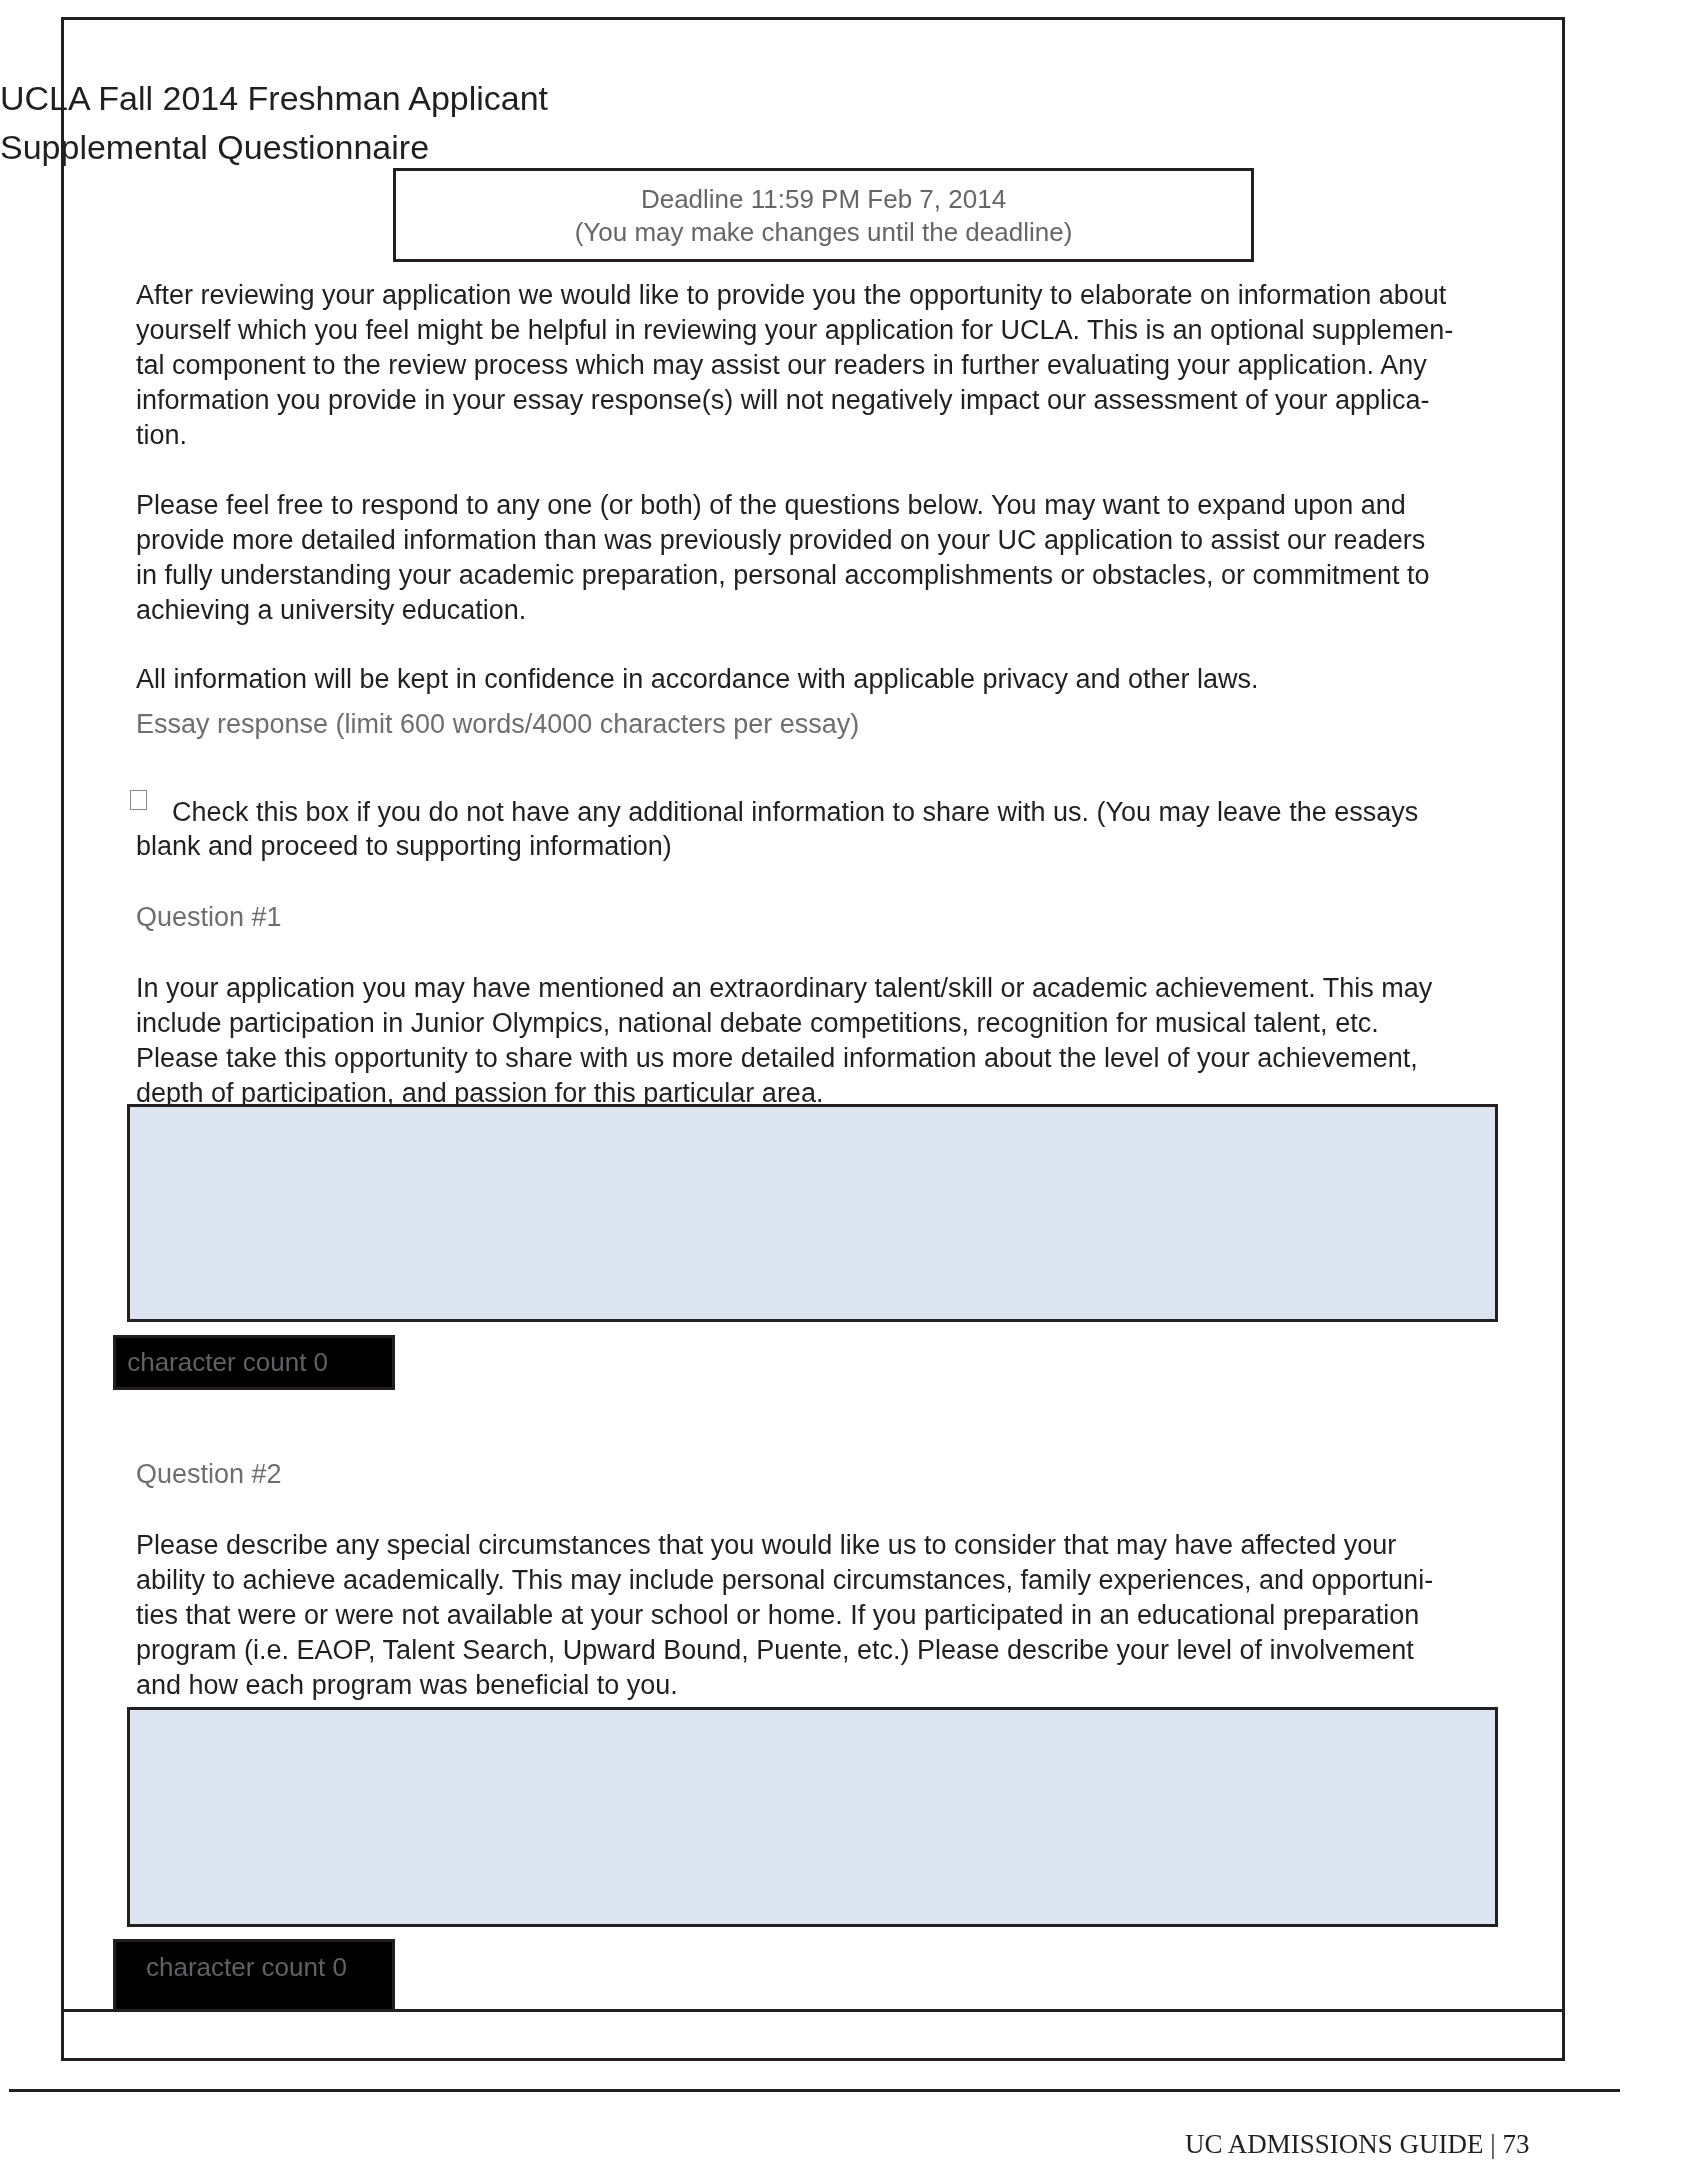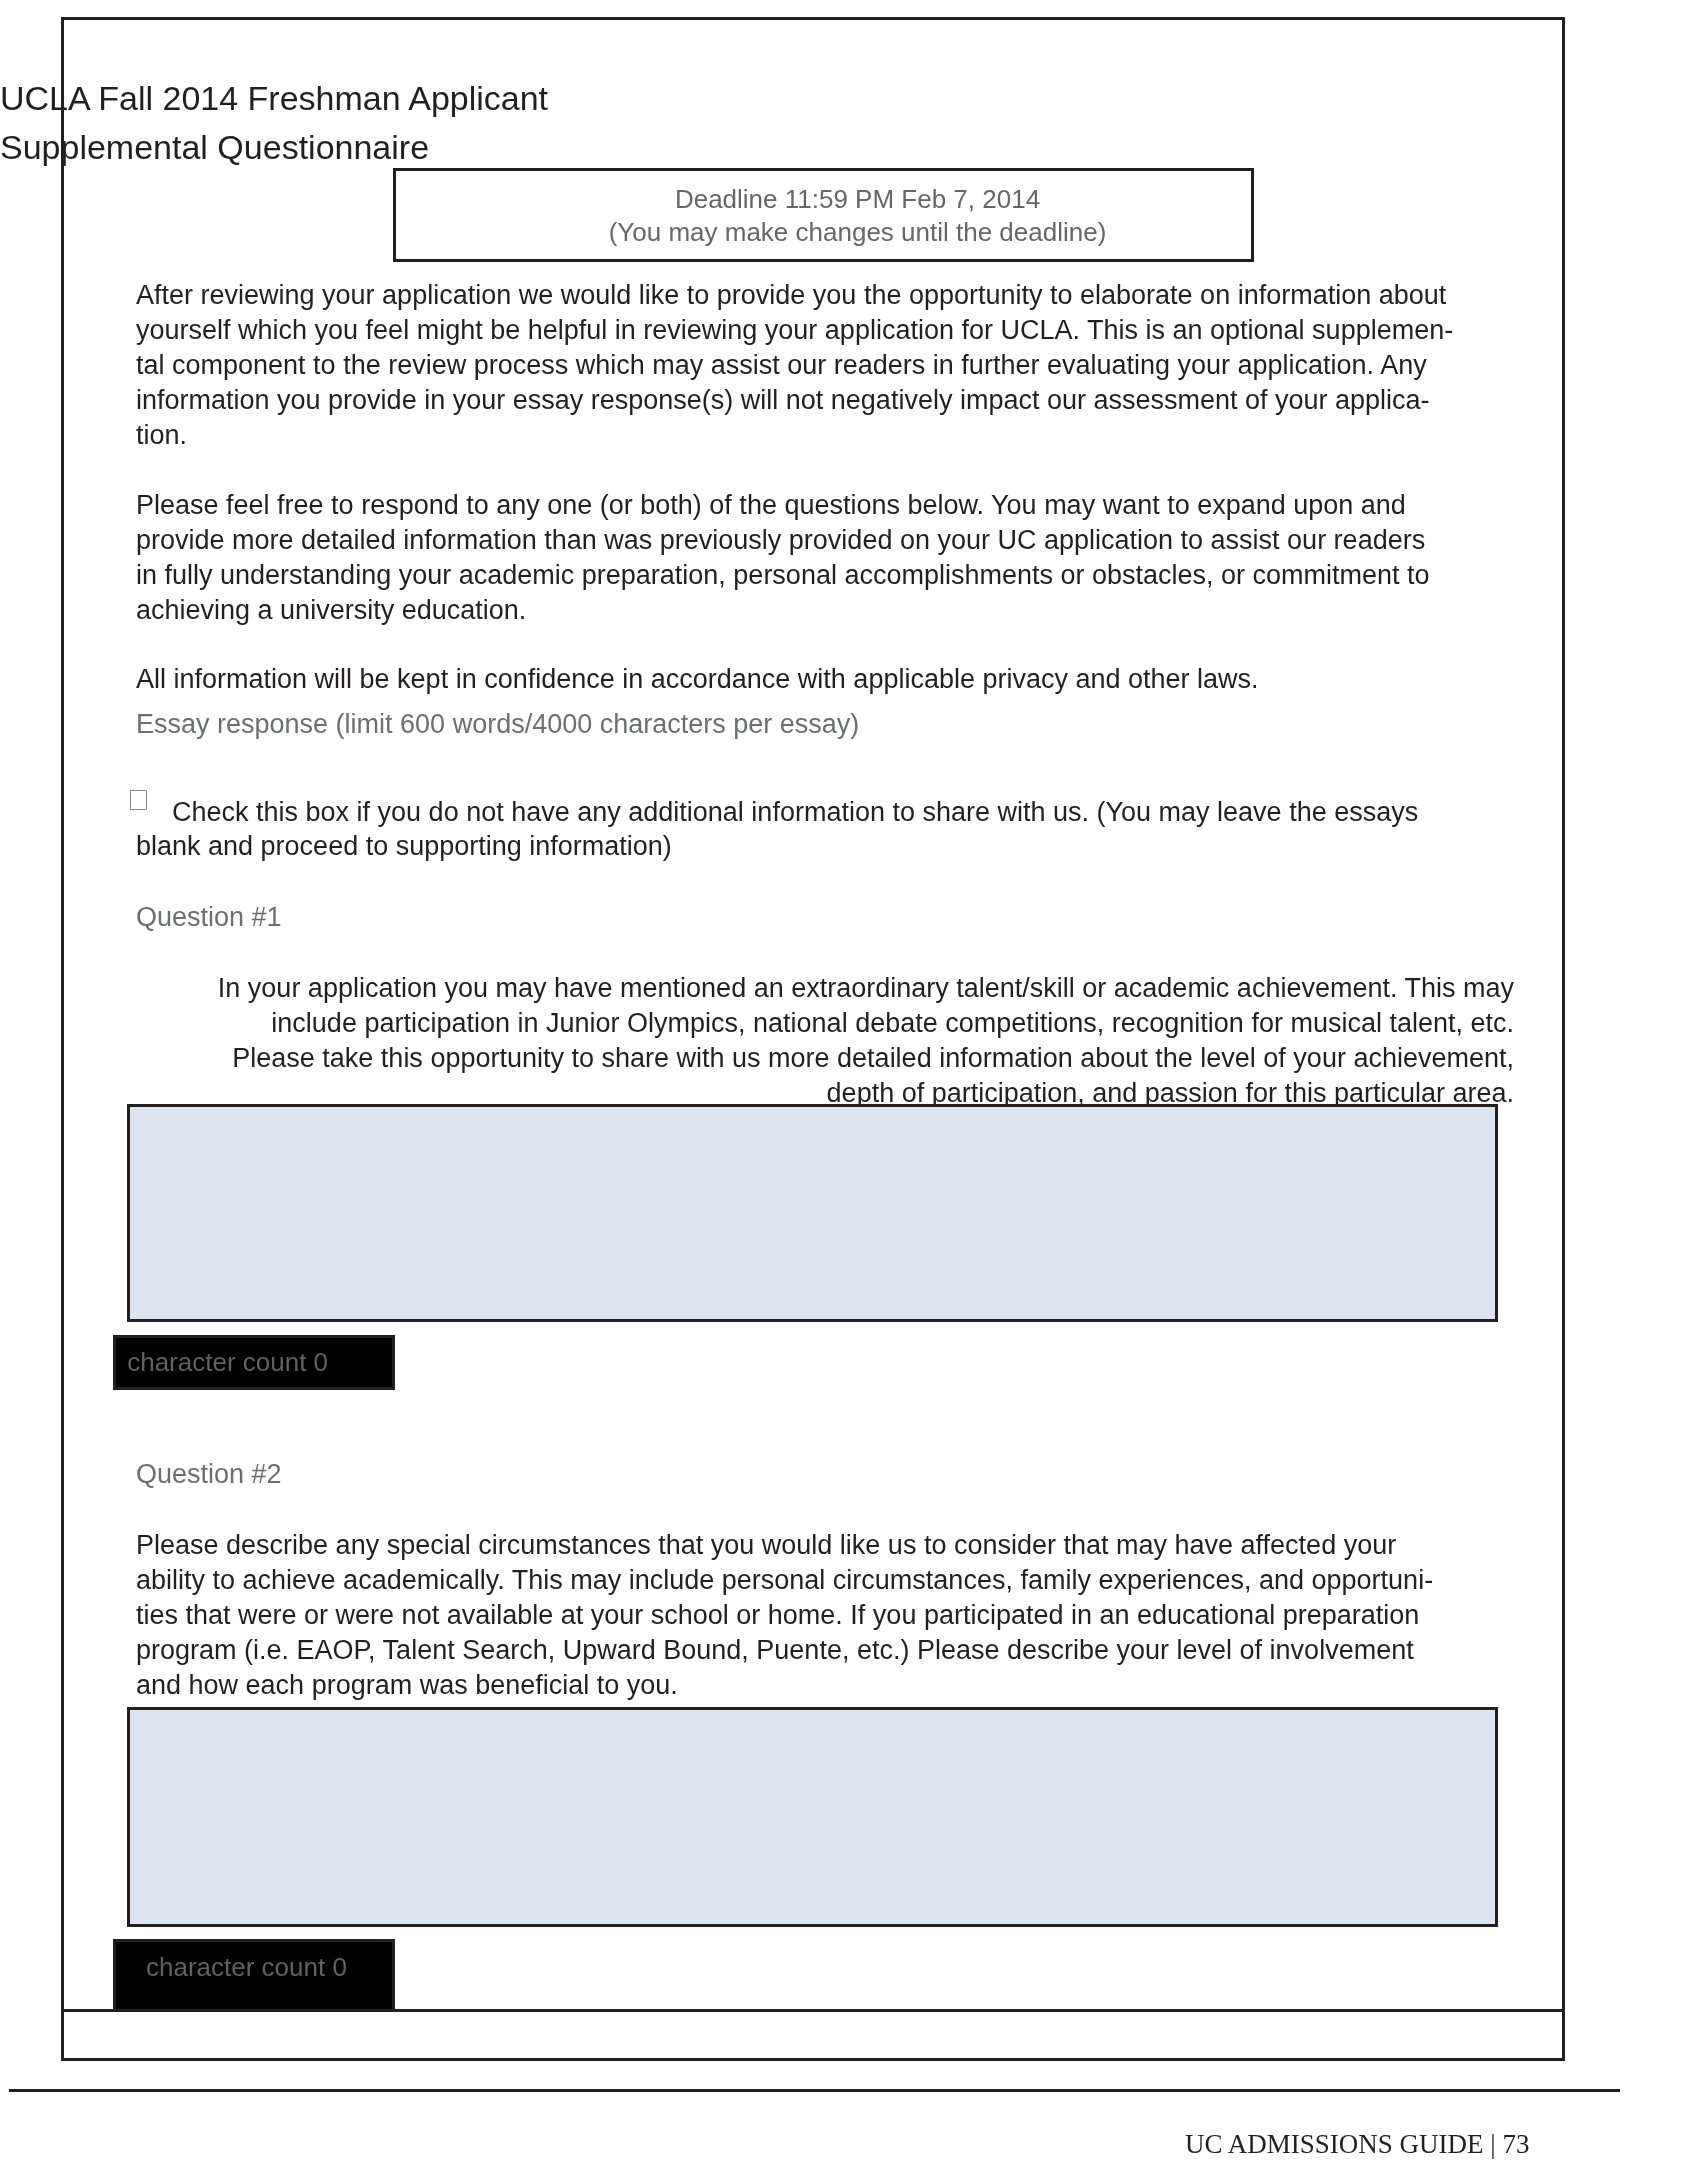--- a/index.html
+++ b/index.html
@@ -4,21 +4,21 @@
   <style>
     html, body { margin: 0; padding: 0; background: #ffffff; }
     body { width: 1701px; height: 2172px; position: relative; overflow: hidden;
            font-family: "Liberation Sans", sans-serif; color: #231f20; }
     .abs { position: absolute; }
     .frame { left: 61px; top: 17px; width: 1504px; height: 2044px;
              border: 3px solid #231f20; box-sizing: border-box; }
     .title { left: 0; width: 1647px; font-size: 34px; line-height: 34px; color: #231f20; }
     .deadline-box { left: 393px; top: 168px; width: 861px; height: 94px;
                     border: 3px solid #231f20; box-sizing: border-box; }
-    .deadline-line { left: 393px; width: 861px; text-align: center; font-size: 26px; line-height: 27px; color: #666666; padding-left: 34px; }
+    .deadline-line { left: 393px; width: 861px; text-align: center; font-size: 26px; line-height: 27px; color: #666666; }
     .para { left: 127px; width: 1378px; font-size: 27px; line-height: 35px; color: #231f20; margin: 9px; }
     .gray { color: #6d6e70; }
     .checkbox { left: 130px; top: 790px; width: 16.5px; height: 19.5px; border: 1.1px solid #8a8a8a; box-sizing: border-box; background: #fff; cursor: pointer; }
     .textarea { left: 127px; width: 1371px; background: #dce5ef; border: 3px solid #231f20; box-sizing: border-box;
                 resize: none; outline: none; padding: 7.5px; font-family: "Liberation Sans", sans-serif; font-size: 22.5px; }
     .count-box { left: 113px; width: 282px; background: #000000; border: 3px solid #231f20; box-sizing: border-box; }
     .count-text { font-size: 26px; line-height: 27px; color: #5f6163; position: absolute; }
     .hline { background: #231f20; height: 3px; }
     .footer { left: 1185px; top: 2129px; font-family: "Liberation Serif", serif; font-size: 27px; line-height: 30px; color: #231f20; white-space: nowrap; }
   </style>
@@ -50,21 +50,21 @@
 </div>
 
 <div class="abs para" style="top:653px;">All information will be kept in confidence in accordance with applicable privacy and other laws.</div>
 <div class="abs para gray" style="top:698px;">Essay response (limit 600 words/4000 characters per essay)</div>
 
 <div class="abs checkbox"></div>
 <div class="abs para" style="top:786px; left:163px; width:1348px;">Check this box if you do not have any additional information to share with us. (You may leave the essays</div>
 <div class="abs para" style="top:820px;">blank and proceed to supporting information)</div>
 
 <div class="abs para gray" style="top:891px;">Question #1</div>
-<div class="abs para" style="top:962px;text-align:right;">
+<div class="abs para" style="top:962px;">
   <div>In your application you may have mentioned an extraordinary talent/skill or academic achievement. This may</div>
   <div>include participation in Junior Olympics, national debate competitions, recognition for musical talent, etc.</div>
   <div>Please take this opportunity to share with us more detailed information about the level of your achievement,</div>
   <div>depth of participation, and passion for this particular area.</div>
 </div>
 <textarea class="abs textarea" style="top: 1104px; height: 218px;"></textarea>
 <div class="abs count-box" style="top:1335px; height:55px;">
   <span class="count-text" style="left:11.2px; top:10.5px;">character count 0</span>
 </div>
 

